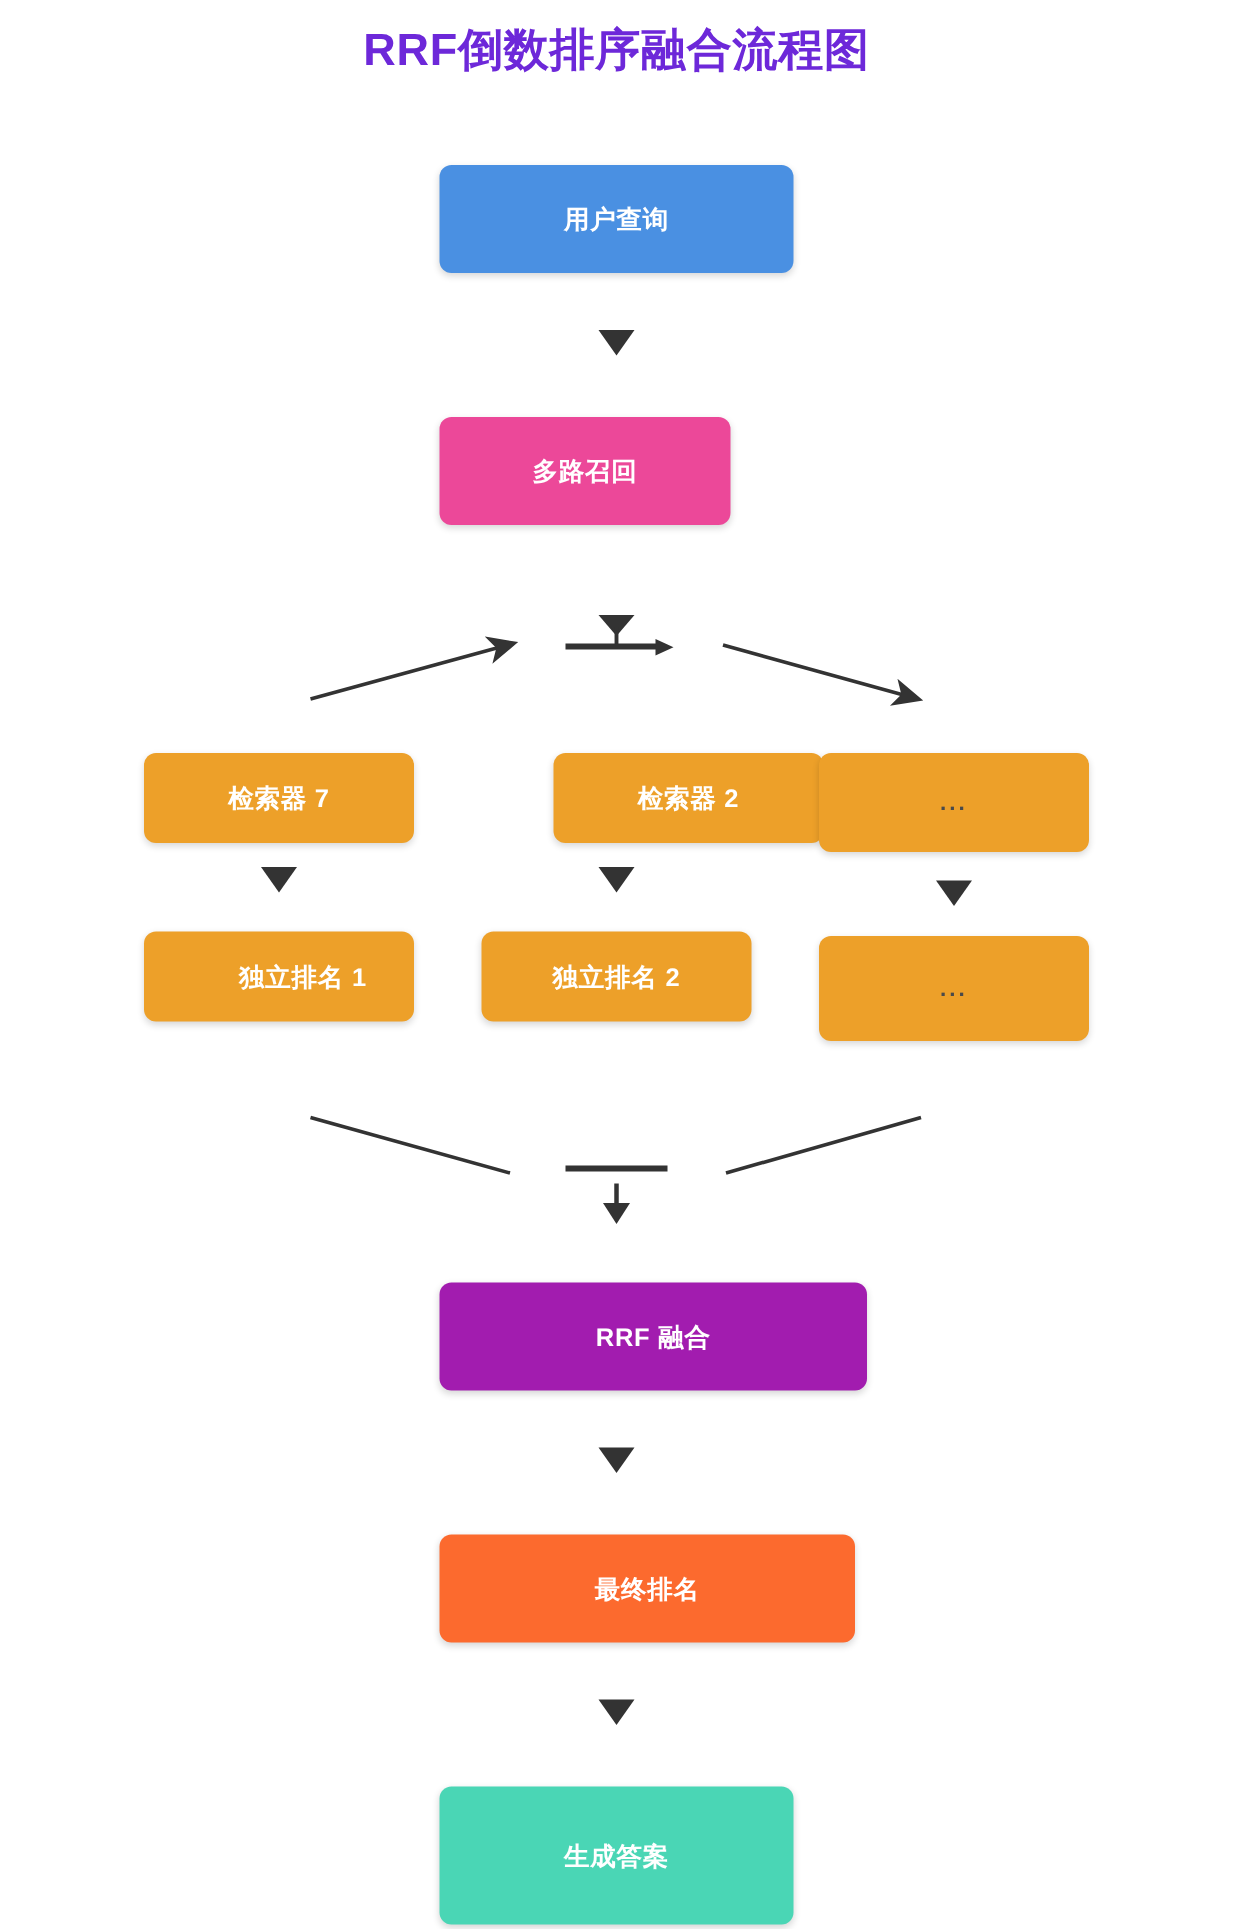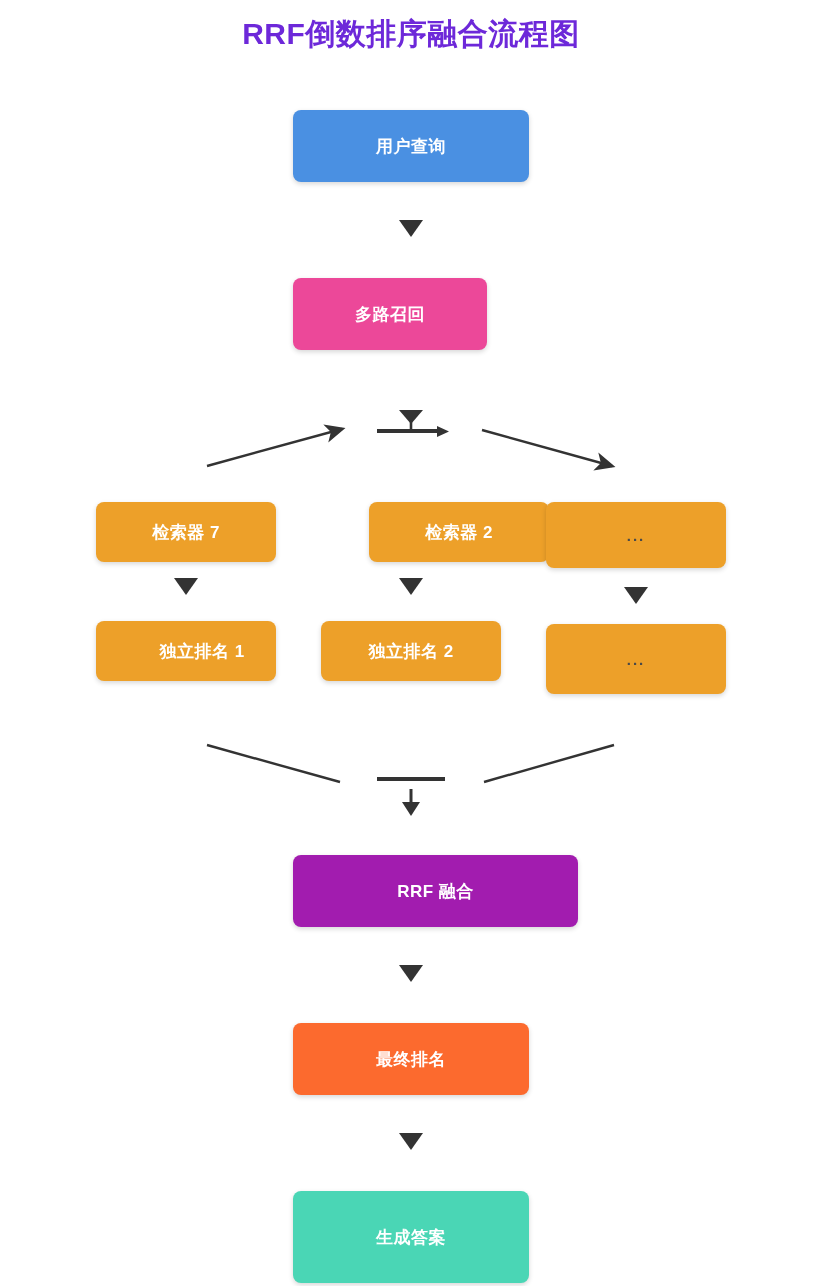--- a/index.html
+++ b/index.html
@@ -116,21 +116,21 @@
   <div id="nodes-layer">
       <div class="node" style="left: 293px; top: 110px; width: 236px; height: 72px; background: rgb(74, 144, 226);">用户查询</div>
       <div class="node" style="left: 293px; top: 278px; width: 194px; height: 72px; background: #ec4899;">多路召回</div>
       <div class="node" style="left: 96px; top: 502px; width: 180px; height: 60px; background: rgb(237, 160, 41);">检索器 7</div>
       <div class="node" style="left: 321px; top: 502px; width: 180px; height: 60px; background: rgb(237, 160, 41); margin-left: 48px;">检索器 2</div>
       <div class="node ellipsis" style="left: 546px; top: 502px; width: 180px; height: 66px; background: rgb(237, 160, 41);">...</div>
       <div class="node" style="left: 96px; top: 621px; width: 180px; height: 60px; background: rgb(237, 160, 41); padding-left: 32px;">独立排名 1</div>
       <div class="node" style="left: 321px; top: 621px; width: 180px; height: 60px; background: rgb(237, 160, 41);">独立排名 2</div>
       <div class="node ellipsis" style="left: 546px; top: 624px; width: 180px; height: 70px; background: rgb(237, 160, 41);">...</div>
       <div class="node" style="left: 293px; top: 855px; width: 285px; height: 72px; background: #a21caf;">RRF 融合</div>
-      <div class="node" style="left: 293px; top: 1023px; width: 236px; height: 72px; background: rgb(252, 106, 46);">最终排名</div>
+      <div class="node" style="left: 293px; top: 1023px; width: 277px; height: 72px; background: rgb(252, 106, 46);">最终排名</div>
       <div class="node" style="left: 293px; top: 1191px; width: 236px; height: 92px; background: rgb(74, 214, 181);">生成答案</div>
     </div>
   <div id="tri-layer">
       <div class="tri-down" style="left: 399px; top: 220px;"></div>
       <div class="tri-down" style="left: 174px; top: 578px;"></div>
       <div class="tri-down" style="left: 399px; top: 578px;"></div>
       <div class="tri-down" style="left: 624px; top: 587px;"></div>
       <div class="tri-down" style="left: 399px; top: 965px;"></div>
       <div class="tri-down" style="left: 399px; top: 1133px;"></div>
     </div>

